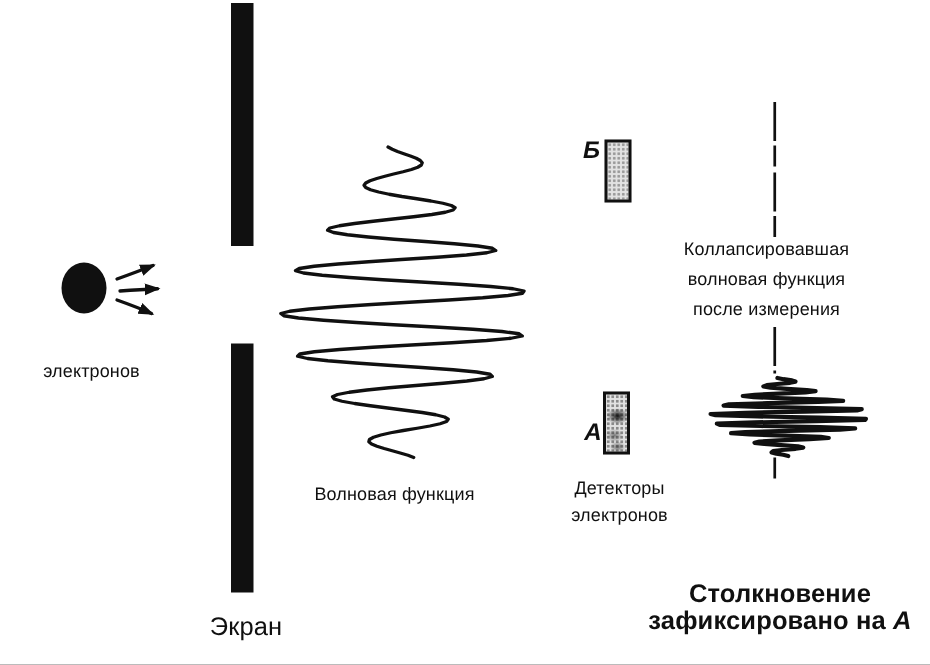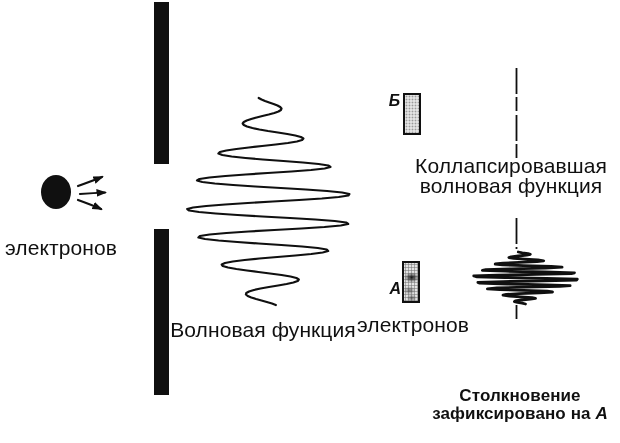--- a/index.html
+++ b/index.html
@@ -14,21 +14,21 @@
     background:var(--bg);
     overflow:hidden;
     font-family:"Liberation Sans", sans-serif;
     color:var(--ink);
     margin:0 auto;
   }
   .stage svg{position:absolute;left:0;top:0;}
   .lbl{
     position:absolute;
     text-align:center;
-    font-size:21px;
+    font-size:12px;
     line-height:19px;
     color:var(--ink);
     letter-spacing:0.1px;
   }
   .lbl-screen{font-size:17px;}
   .lbl-collapsed{line-height:20px;}
   .caption{
     font-weight:700;
     font-size:17px;
     line-height:18px;
@@ -96,32 +96,35 @@
   <div class="detector" style="left:403px;top:93px;"></div>
   <div class="detector hit" style="left:402px;top:261px;"></div>
 
   <div class="det-letter" style="left:378px;top:92px;width:22px;text-align:right;">Б</div>
   <div class="det-letter" style="left:387px;top:280px;width:14px;text-align:right;">А</div>
 
   <div class="lbl" style="left:0px;top:238px;width:122px;">
     <div>электронов</div>
   </div>
 
+  <div class="lbl lbl-screen" style="left:114px;top:408px;width:100px;">Экран</div>
 
   <div class="lbl" style="left:163px;top:320px;width:200px;">
     <div>Волновая функция</div>
   </div>
 
   <div class="lbl" style="left:343px;top:316px;width:140px;line-height:18px;">
+    <div>Детекторы</div>
     <div>электронов</div>
   </div>
 
   <div class="lbl lbl-collapsed" style="left:411px;top:156px;width:200px;">
     <div>Коллапсировавшая</div>
     <div>волновая функция</div>
+    <div>после измерения</div>
   </div>
 
   <div class="lbl caption" style="left:400px;top:387px;width:240px;">
     <div>Столкновение</div>
     <div>
       <span>зафиксировано на</span>
       <i>А</i>
     </div>
   </div>
 

